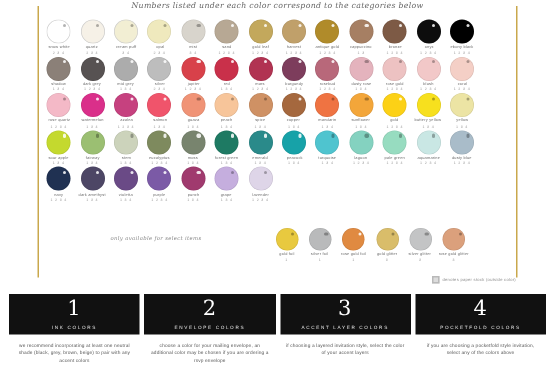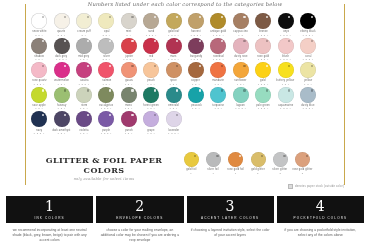--- a/index.html
+++ b/index.html
@@ -529,21 +529,20 @@
             <span class="spec"></span>
           </div>
           <div class="nm">lavender</div>
           <div class="cat">1 2 3 4</div>
         </div>
       </div>
     </div>
 
   <div class="foil">
     <div class="foil-title">
-      <div class="t1">GLITTER &amp; FOIL PAPER COLORS</div>
       <div class="t2">only available for select items</div>
     </div>
     <div class="foil-swatches">
         <div class="cell">
           <div class="dot light" style="background: rgb(232, 201, 63);">
             <span class="spec"></span>
           </div>
           <div class="nm">gold foil</div>
           <div class="cat">1</div>
         </div>

